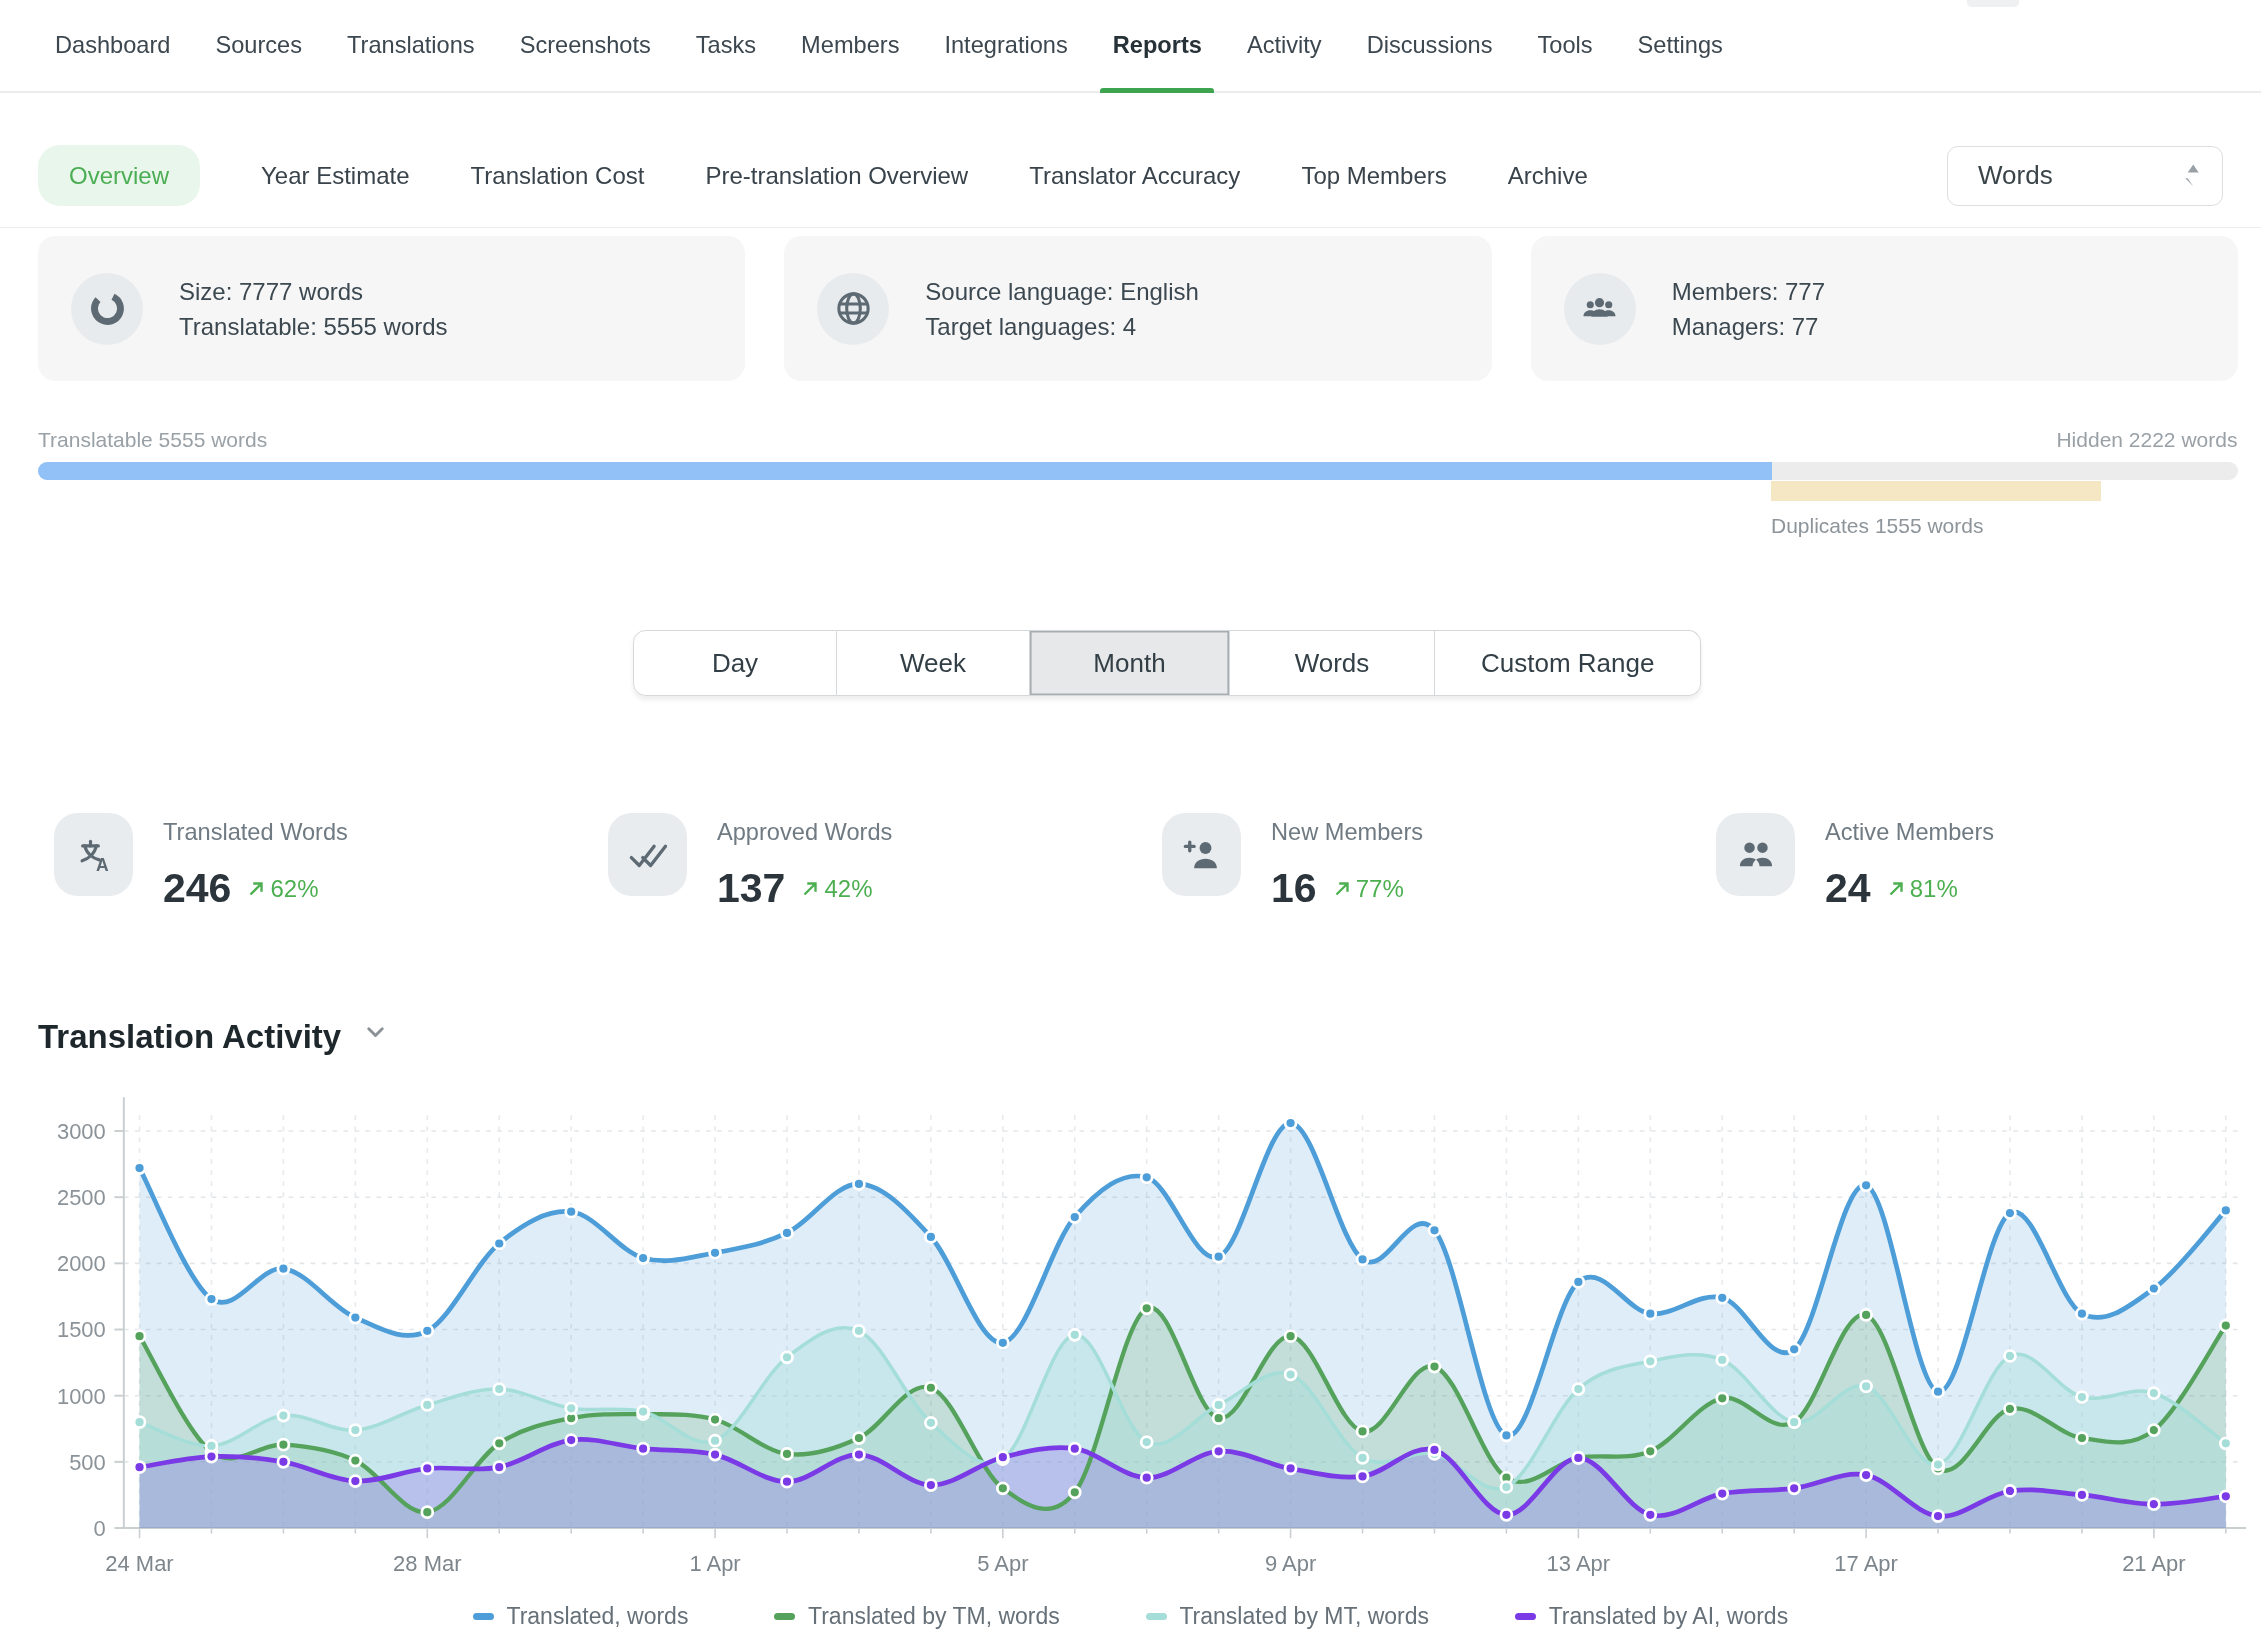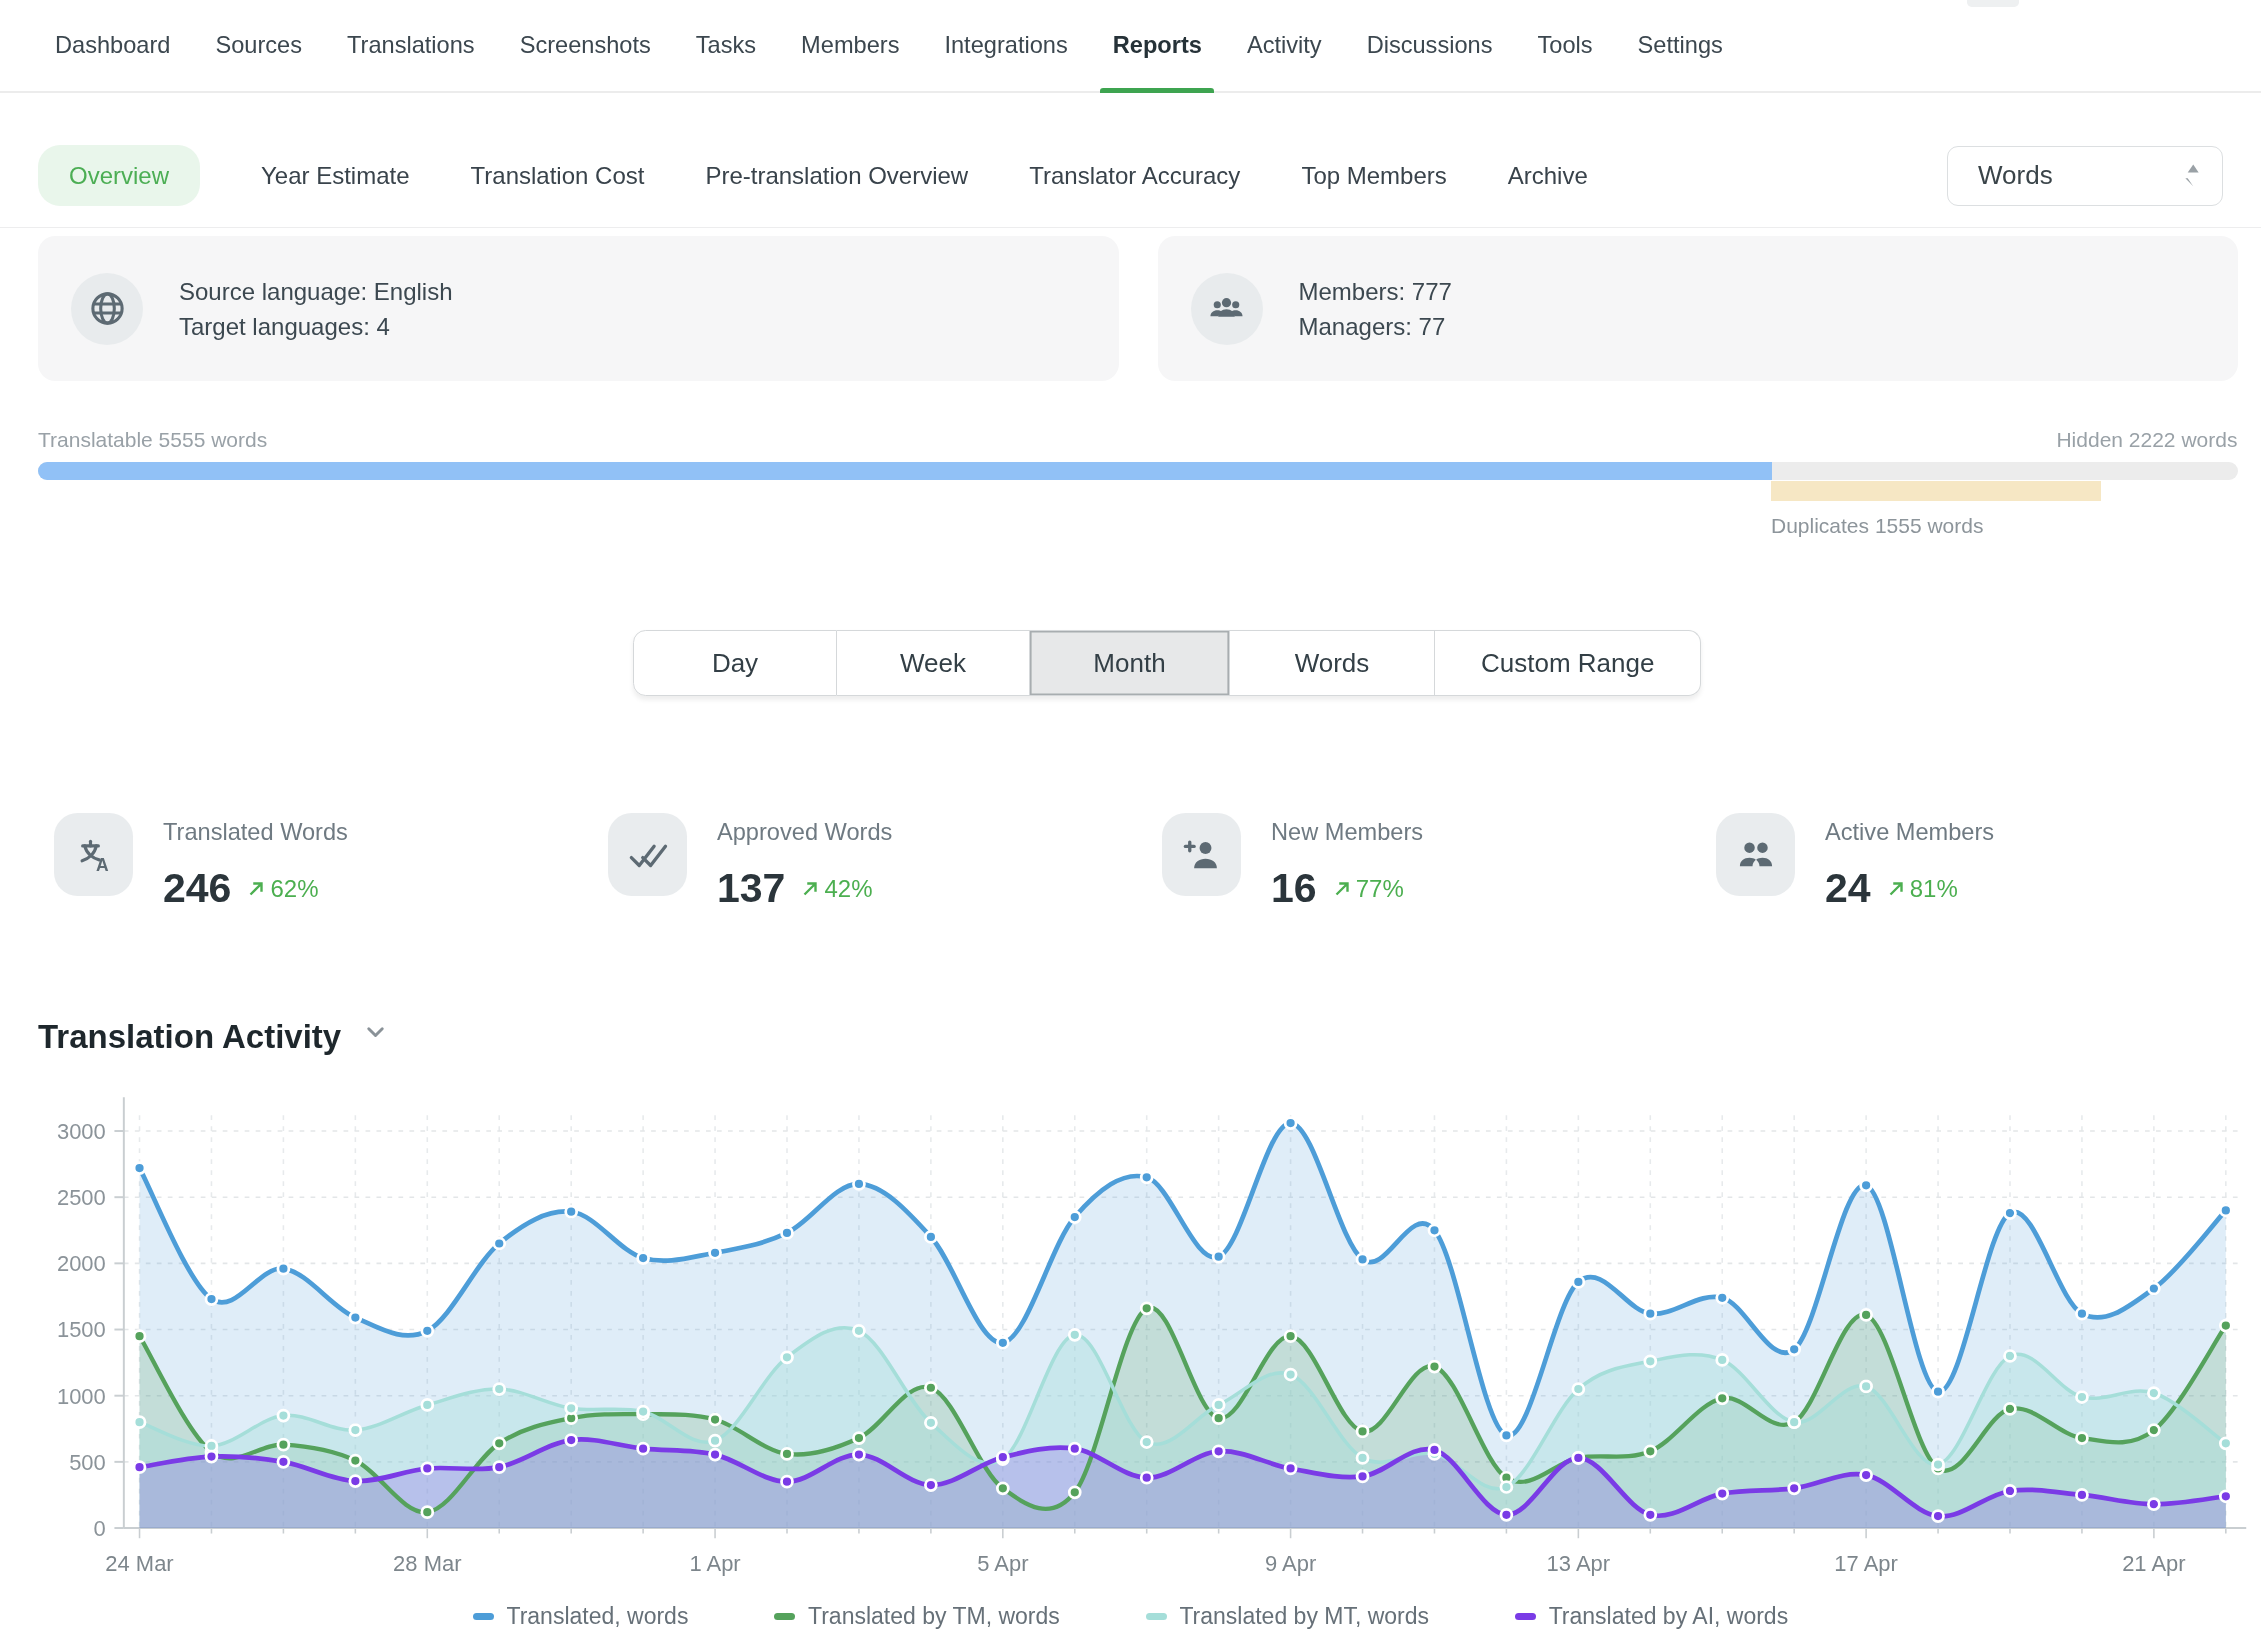--- a/index.html
+++ b/index.html
@@ -95,20 +95,31 @@
           <path d="M13 2 L20 12 H6 Z" fill="#9aa1a6"></path>
         </svg>
       <svg width="20.4" height="11.8" viewBox="0 0 26 15">
           <path d="M13 13 L6 3 H20 3 Z" fill="#9aa1a6"></path>
         </svg>
     </span>
   </div>
 </div>
 
 <div class="cards-row">
+  <div class="sum-card">
+    <div class="sum-icon">
+      <svg width="39" height="39" viewBox="0 0 24 24">
+          <circle cx="12" cy="12" r="8" fill="none" stroke="#5d6a73" stroke-width="4.2" stroke-dasharray="40 10.3" transform="rotate(-65 12 12)"></circle>
+        </svg>
+    </div>
+    <div class="sum-lines">
+      <div>Size: 7777 words</div>
+      <div>Translatable: 5555 words</div>
+    </div>
+  </div>
   <div class="sum-card">
     <div class="sum-icon">
       <svg width="39" height="39" viewBox="0 0 24 24" fill="none" stroke="#5d6a73" stroke-width="1.9">
           <circle cx="12" cy="12" r="9"></circle>
           <ellipse cx="12" cy="12" rx="4.2" ry="9"></ellipse>
           <path d="M3.4 9.2 H20.6 M3.4 14.8 H20.6"></path>
         </svg>
     </div>
     <div class="sum-lines">
       <div>Source language: English</div>

